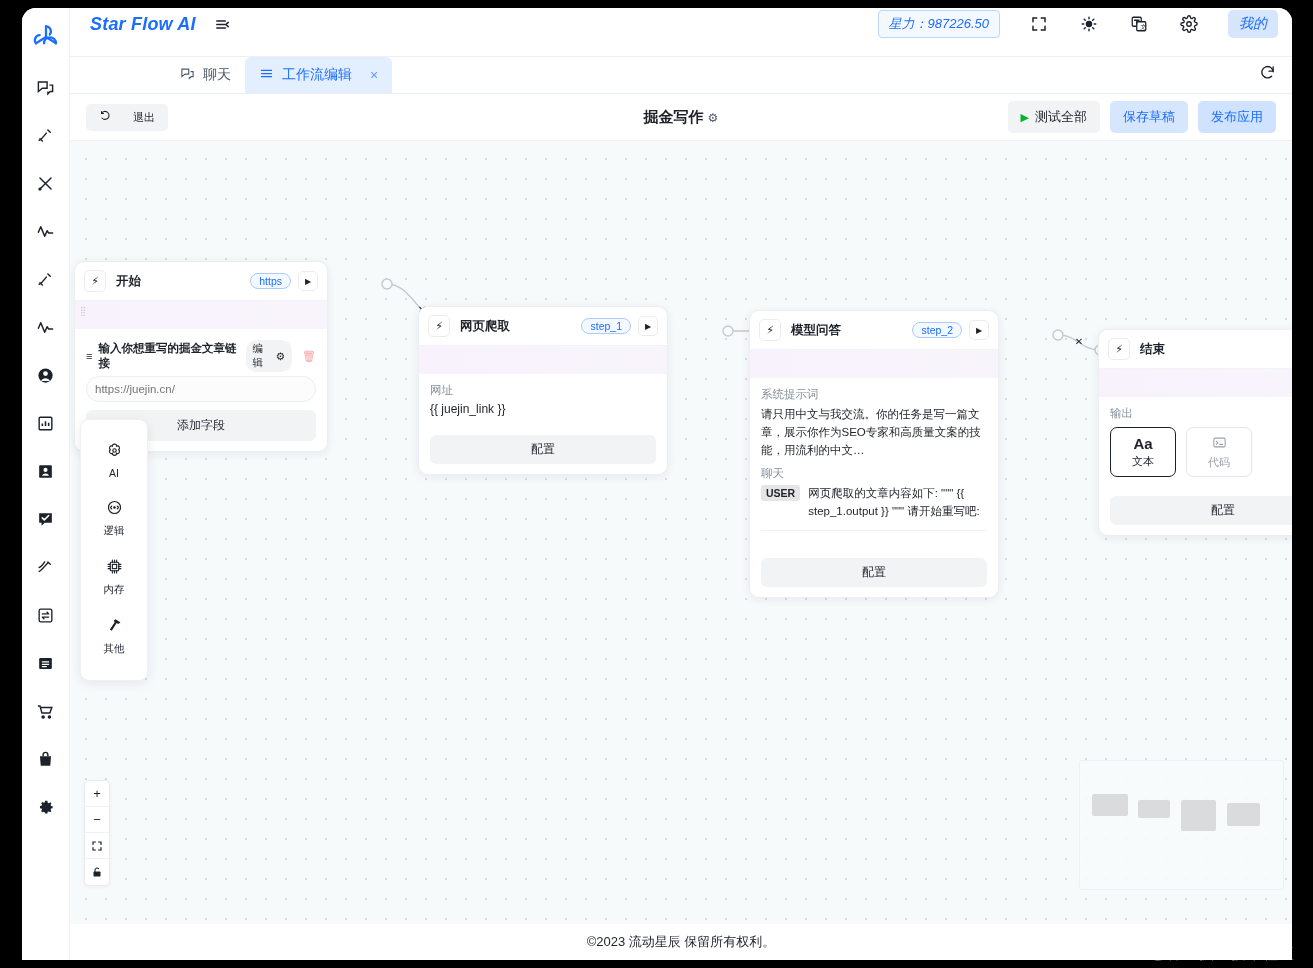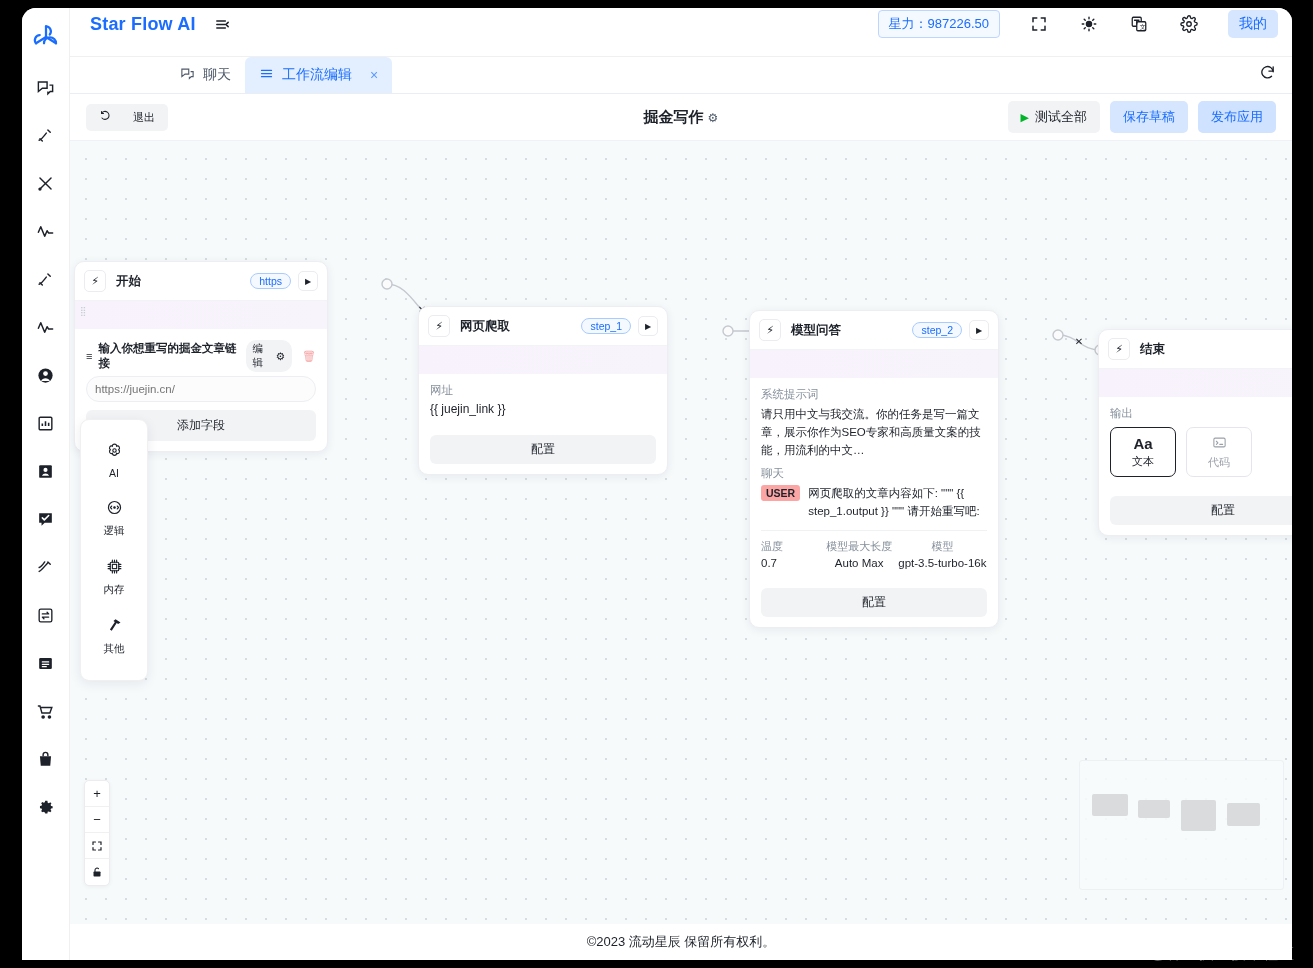--- a/index.html
+++ b/index.html
@@ -38,20 +38,21 @@
 
   
   .right { flex: 1; display: flex; flex-direction: column; min-width: 0; position: relative; }
 
   
   .topbar {
     height: 49px; background:#fff;
     border-bottom: 1px solid #f0f0f0;
     display:flex; align-items:center; padding: 0 14px 16px 20px;
     flex: 0 0 49px;
+    font-style: italic;
   }
   .brand { font-size: 18px; font-weight: bold; color: #1a6dff; letter-spacing: .2px; }
   .collapse-icon { margin-left: 18px; display:flex; align-items:center; color:#1d2129; cursor:pointer; }
   .topbar-right { margin-left:auto; display:flex; align-items:center; gap: 28px; }
   .credits {
     border:1px solid #bdd6ff; background:#f4f8ff; color:#1a6dff;
     font-size: 13px; padding: 4px 10px; border-radius: 4px; white-space: nowrap;
   }
   .ticon { width: 22px; height:22px; display:flex; align-items:center; justify-content:center; color:#1d2129; cursor:pointer; }
   .ticon svg { width: 18px; height: 18px; }
@@ -164,21 +165,21 @@
     margin: 8px 0 0; background:#f2f3f5; color:#1d2129; text-align:center;
     font-size:12px; padding: 7px 0; border-radius:6px; cursor:pointer;
   }
   .drag-dots { position:absolute; left:5px; top:47px; color:#c9cdd4; font-size:9px; line-height:5px; }
 
   
   .prompt-text { font-size:11.5px; line-height:1.55; color:#1d2129; }
   .chat-label { color:#86909c; font-size:11.5px; margin: 7px 0 4px; }
   .chat-row { display:flex; gap:8px; align-items:flex-start; }
   .user-chip {
-    background:#fca5a5; border-radius:3px; font-size:10.5px; font-weight:bold;
+    background:#e5e5e5; border-radius:3px; font-size:10.5px; font-weight:bold;
     padding: 2px 5px; color:#1d2129; flex:0 0 auto;
   }
   .chat-msg { font-size:11.5px; line-height:1.5; color:#1d2129; }
   .meta-sep { border-top:1px solid #f0f1f3; margin: 10px 0 8px; }
   .meta-row { display:flex; }
   .meta-col { flex:1; }
   .meta-col.c2 { flex: 1.3; text-align:center; }
   .meta-col.c3 { flex: 1.5; text-align:center; }
   .meta-k { color:#86909c; font-size:11px; margin-bottom:3px; }
   .meta-v { color:#1d2129; font-size:11.5px; }
@@ -527,34 +528,20 @@
         <div class="node-banner"></div>
         <div class="node-body">
           <div class="field-label">系统提示词</div>
           <div class="prompt-text">请只用中文与我交流。你的任务是写一篇文章，展示你作为SEO专家和高质量文案的技能，用流利的中文…</div>
           <div class="chat-label">聊天</div>
           <div class="chat-row">
             <span class="user-chip">USER</span>
             <span class="chat-msg">网页爬取的文章内容如下: """ {{ step_1.output }} """ 请开始重写吧:</span>
           </div>
           <div class="meta-sep"></div>
-          <div class="meta-row">
-            <div class="meta-col">
-              <div class="meta-k">温度</div>
-              <div class="meta-v">0.7</div>
-            </div>
-            <div class="meta-col c2">
-              <div class="meta-k">模型最大长度</div>
-              <div class="meta-v">Auto Max</div>
-            </div>
-            <div class="meta-col c3">
-              <div class="meta-k">模型</div>
-              <div class="meta-v">gpt-3.5-turbo-16k</div>
-            </div>
-          </div>
         </div>
         <div class="cfg-btn">配置</div>
       </div>
 
       <div class="node" style="left:1028px; top:188px; width:250px;">
         <div class="node-head">
           <div class="bolt-box">⚡</div>
           <div class="node-name">结束</div>
         </div>
         <div class="node-banner"></div>

